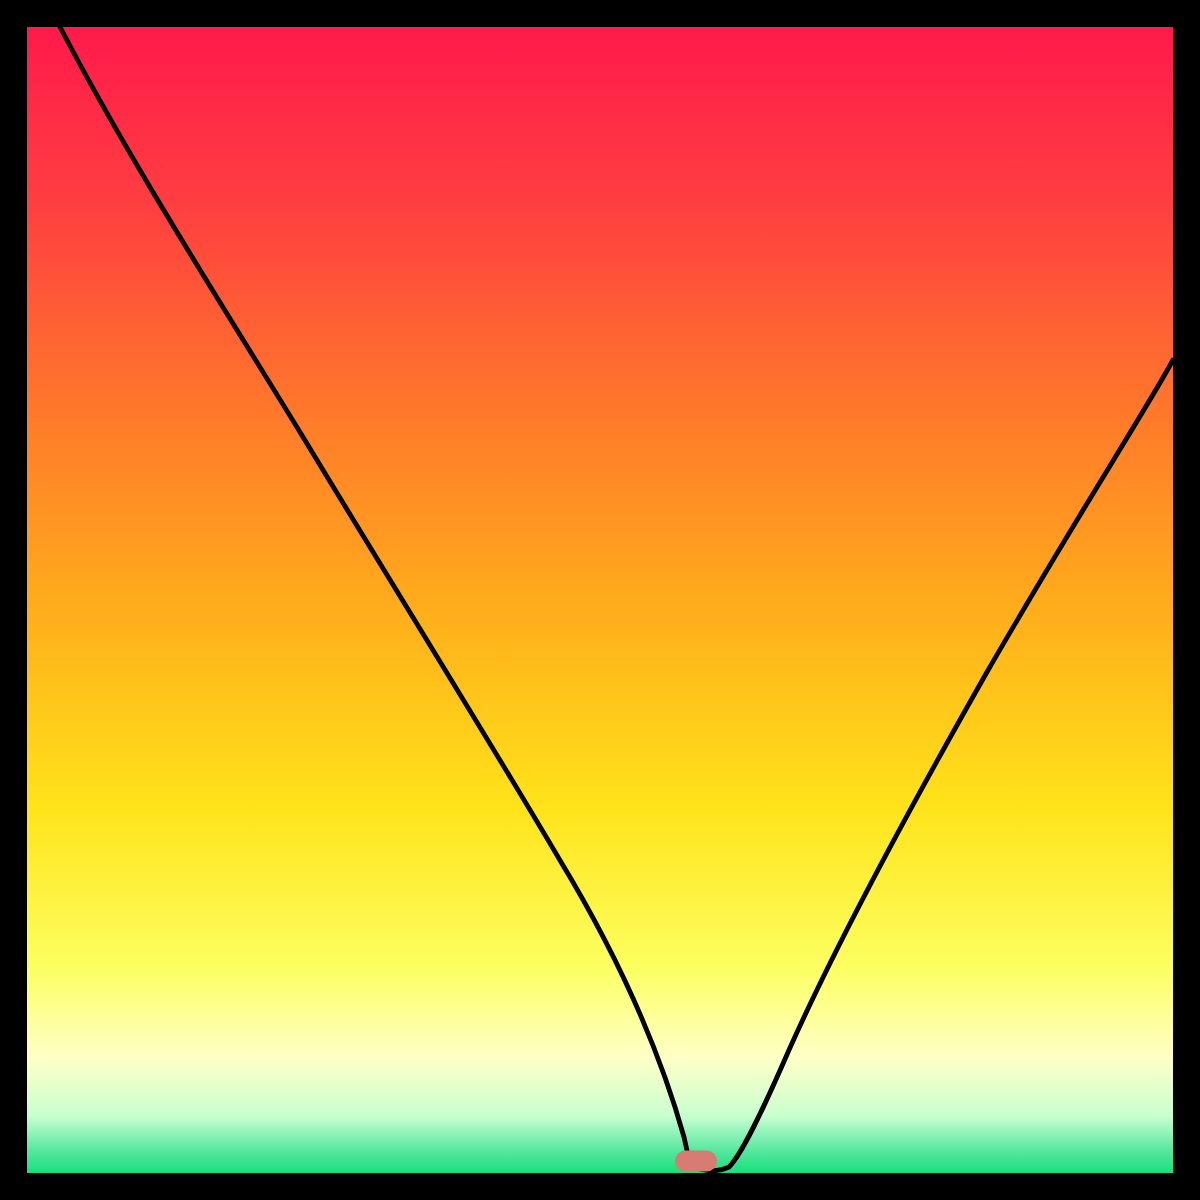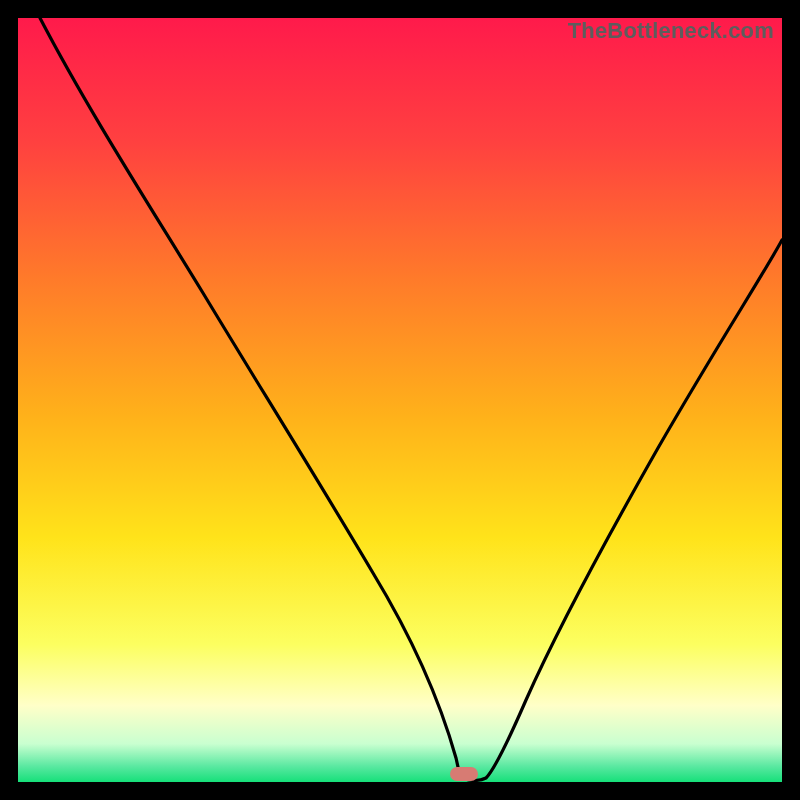--- a/index.html
+++ b/index.html
@@ -40,16 +40,15 @@
                C 392 616, 420 676, 438 740
                L 442 758
                C 448 763, 460 764, 468 760
                C 476 752, 488 728, 508 682
                C 540 610, 590 518, 640 430
                C 700 326, 748 252, 764 222" fill="none" stroke="#000" stroke-width="3.2" stroke-linecap="round"></path>
     </svg>
 
     <div class="marker" style="left:432px;top:749px"></div>
 
-    <div class="watermark">TheBottleneck.com</div>
 
   </div>
 </div>
 
 </body></html>

